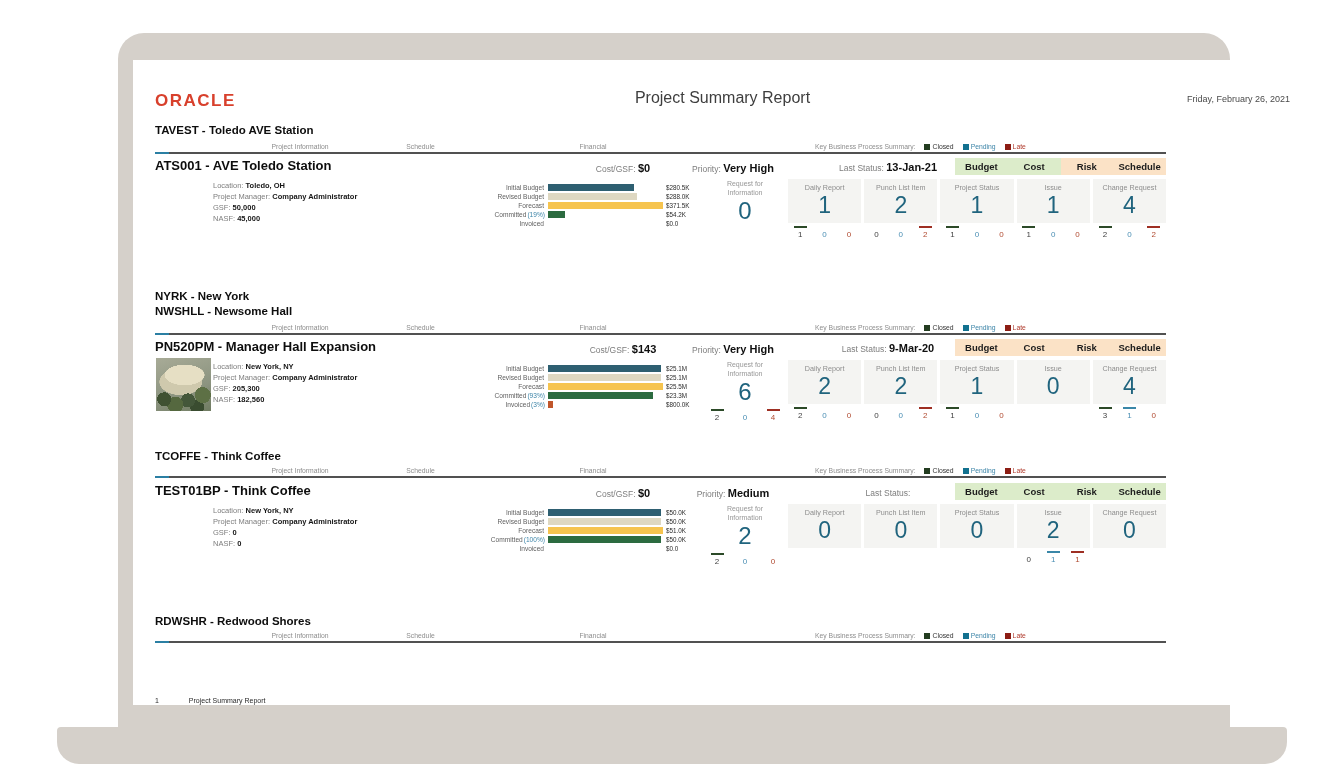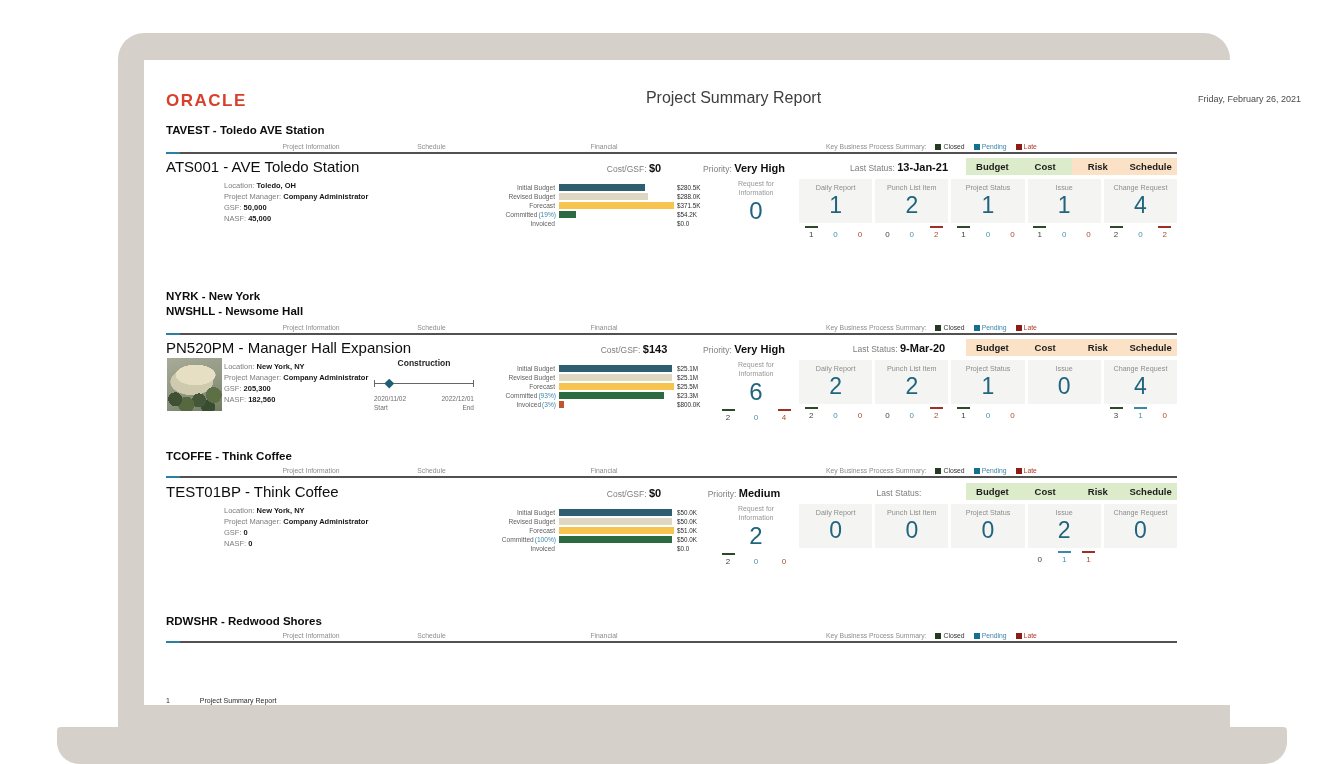--- a/index.html
+++ b/index.html
@@ -1,40 +1,40 @@
 <!DOCTYPE html>
 <html><head>
 <meta charset="utf-8">
 <style>
   html,body{margin:0;padding:0}
   body{width:1344px;height:764px;background:#fff;position:relative;overflow:hidden;
        font-family:"Liberation Sans",sans-serif;color:#222}
   
   .bezel{position:absolute;left:118px;top:33px;width:1112px;height:694px;background:#d5d0ca;border-radius:26px 26px 0 0}
   .base{position:absolute;left:57px;top:727px;width:1230px;height:37px;background:#d5d0ca;border-radius:4px 4px 22px 22px}
-  .screen{position:absolute;left:144px;top:60px;width:1179px;height:645px;background:#fff}
+  .screen{position:absolute;left:133px;top:60px;width:1179px;height:645px;background:#fff}
   
   .hdr-logo{position:absolute;left:22px;top:31px;font-size:17px;font-weight:bold;color:#d8402c;letter-spacing:1.5px}
   .hdr-title{position:absolute;left:0;right:0;top:29px;text-align:center;font-size:16px;color:#3e3e3e}
   .hdr-date{position:absolute;right:22px;top:34px;font-size:9px;color:#4a4a4a}
   
   .sec-title{position:absolute;left:22px;font-size:11.5px;font-weight:bold;color:#0d0d0d;line-height:14.5px}
   
   .colhead{position:absolute;left:22px;width:1011px;height:12px;font-size:6.8px;color:#8d8d8d}
   .colhead .ch{position:absolute;top:0;text-align:center}
   .ch-pi{left:70px;width:150px}.ch-sch{left:228px;width:75px}.ch-fin{left:408px;width:60px}
   .ch-kbps{left:660px;display:flex;gap:9px;align-items:center}
   .leg{display:flex;align-items:center;gap:2px}
   .leg i{width:6px;height:6px;display:inline-block}
   .leg-closed{color:#333}.leg-pending{color:#3d85a8}.leg-late{color:#b03b2d}
   .divider{position:absolute;left:0;top:9px;width:1011px;height:2px;
            background:linear-gradient(90deg,#2b7fa3 0 14px,#515151 14px)}
   
   .prow{position:absolute;left:22px;width:1011px;height:88px}
-  .ptitle{position:absolute;left:0;top:3px;font-size:15px;font-weight:normal;color:#0d0d0d}
+  .ptitle{position:absolute;left:0;top:3px;font-size:13px;font-weight:bold;color:#0d0d0d}
   .pphoto{position:absolute;left:1px;top:22px;width:55px;height:53px;
     background:
       radial-gradient(circle at 15% 78%, #3f5132 0 7px, transparent 7px),
       radial-gradient(circle at 35% 88%, #55683f 0 8px, transparent 8px),
       radial-gradient(circle at 58% 80%, #44573a 0 7px, transparent 7px),
       radial-gradient(circle at 85% 70%, #5d7045 0 8px, transparent 8px),
       radial-gradient(circle at 75% 92%, #3a4c30 0 7px, transparent 7px),
       radial-gradient(ellipse 60% 32% at 52% 32%, #e6dfc4 0 60%, transparent 61%),
       radial-gradient(ellipse 70% 45% at 45% 45%, #cfc9ad 0 55%, transparent 56%),
       linear-gradient(160deg,#a8ab97,#8c9480 60%,#707c62)}
@@ -267,32 +267,20 @@
 
   <section class="prow" style="top:276px">
     <div class="ptitle">PN520PM - Manager Hall Expansion</div>
     <div class="pphoto"></div>
     <div class="pinfo">
       <span class="lbl">Location:</span> <b>New York, NY</b><br>
       <span class="lbl">Project Manager:</span> <b>Company Administrator</b><br>
       <span class="lbl">GSF:</span> <b>205,300</b><br>
       <span class="lbl">NASF:</span> <b>182,560</b>
     </div>
-    <div class="psched">
-      <div class="phase">Construction</div>
-      <div class="tline">
-          <i class="tick l"></i>
-          <i class="tick r"></i>
-          <i class="dia" style="left: 15%;"></i>
-        </div>
-      <div class="dates">
-          <span class="ds"><span>2020/11/02</span><br><span>Start</span></span>
-          <span class="de"><span>2022/12/01</span><br><span>End</span></span>
-        </div>
-    </div>
     <div class="pfin">
       <div class="frow">
           <span class="fl"><span>Initial Budget</span><span class="fpct"></span></span>
           <span class="ftrack">
             <i class="fbar" style="width: 98%; background: rgb(46, 95, 113);"></i>
           </span>
           <span class="fv">$25.1M</span>
         </div>
       <div class="frow">
           <span class="fl"><span>Revised Budget</span><span class="fpct"></span></span>

